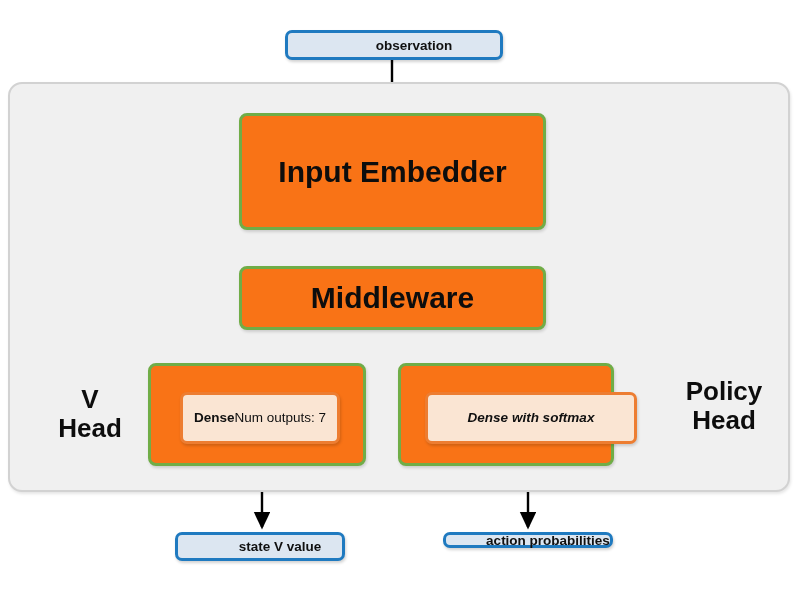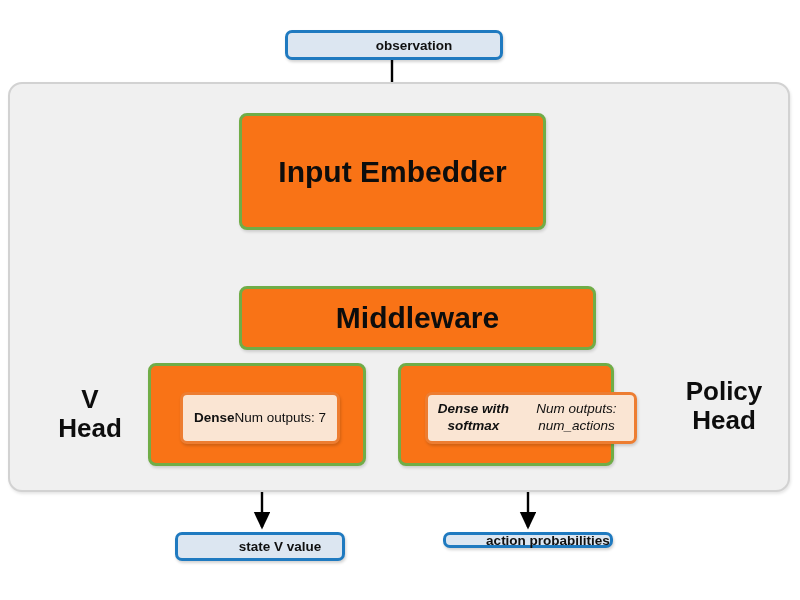--- a/index.html
+++ b/index.html
@@ -60,22 +60,22 @@
     border: 3px solid #70ad47;
     border-radius: 8px;
     box-shadow: 1px 2px 3px rgba(0,0,0,0.14);
     color: #0d0d0d;
   }
   #node-input-embedder {
     left: 239px; top: 113px; width: 307px; height: 117px;
     font-size: 30px; font-weight: bold;
   }
   #node-middleware {
-    left: 239px; top: 266px; width: 357px; height: 64px;
-    font-size: 30px; font-weight: bold; margin-top: 20px;
+    left: 239px; top: 266px; width: 307px; height: 64px;
+    font-size: 30px; font-weight: bold;
   }
   
   #node-v-head-box   { left: 148px; top: 363px; width: 218px; height: 103px; }
   #node-policy-head-box { left: 398px; top: 363px; width: 216px; height: 103px; font-style: italic; }
 
   
   .orange-box {
     background: #fae5d3;
     border: 3px solid #ed7d31;
     border-radius: 7px;
@@ -148,21 +148,20 @@
 <div class="node green-box" id="node-v-head-box">
   <div class="orange-box" id="node-dense">
     <span class="dense-title">Dense</span>
     <span class="dense-sub">Num outputs: 7</span>
   </div>
 </div>
 
 <div class="node green-box" id="node-policy-head-box">
   <div class="orange-box" id="node-dense-softmax">
     <span class="dense-title">Dense with softmax</span>
-    <span class="dense-sub">Num outputs: num_actions</span>
   </div>
 </div>
 
 <div class="head-label" id="label-v-head">
   <div>V</div>
   <div>Head</div>
 </div>
 
 <div class="head-label" id="label-policy-head">
   <div>Policy</div>

